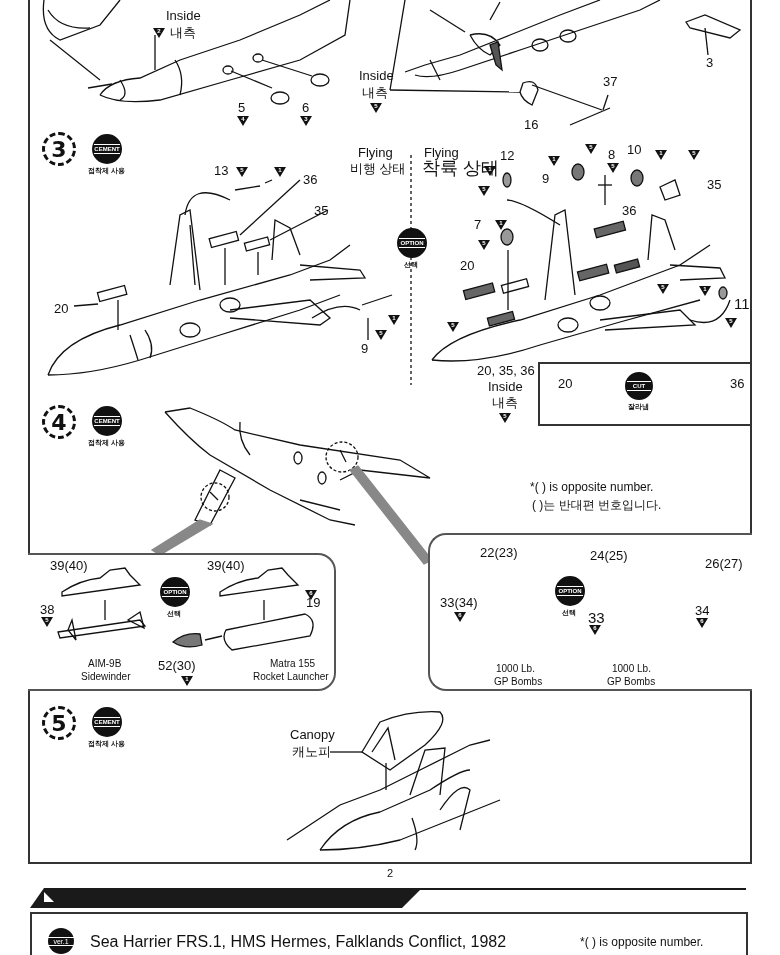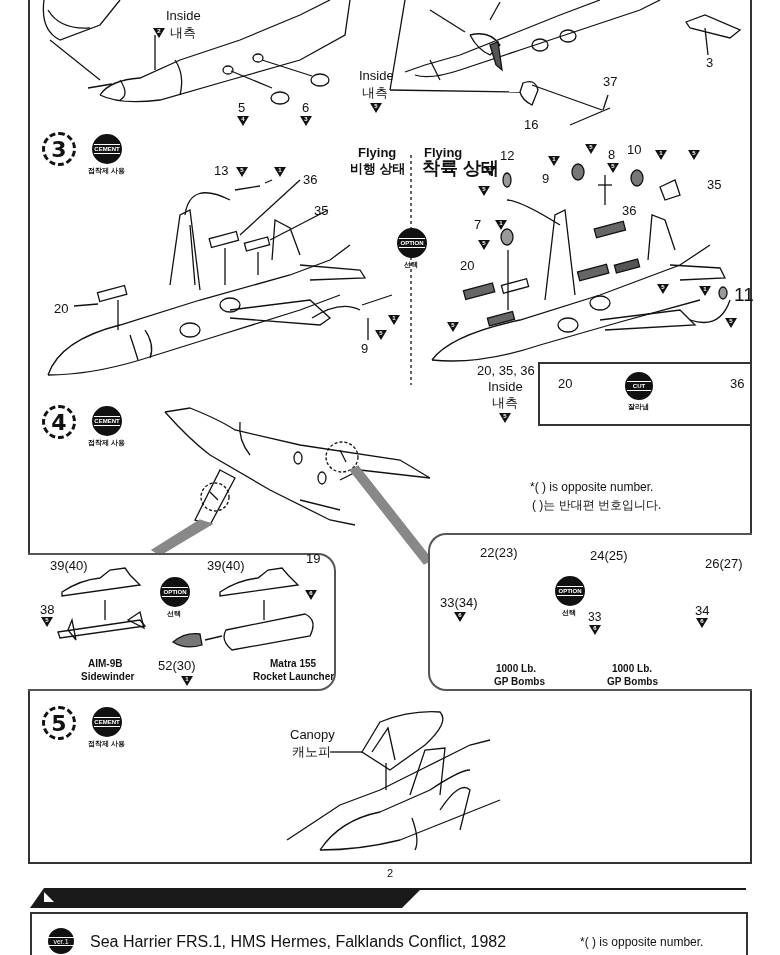--- a/index.html
+++ b/index.html
@@ -1,20 +1,20 @@
 <!DOCTYPE html>
 <html><head>
 <meta charset="utf-8">
 <style>
   html,body{margin:0;padding:0;background:#fff;}
   body{width:780px;height:955px;position:relative;overflow:hidden;font-family:"Liberation Sans","DejaVu Sans",sans-serif;color:#111;}
   .frame{position:absolute;left:28px;top:-2px;width:724px;height:866px;border:2px solid #333;box-sizing:border-box;}
   .lbl{position:absolute;font-size:12px;line-height:13px;color:#111;white-space:nowrap;}
   .lbl.c{text-align:center;}
-  .lbl.b{font-weight:bold;}
+  .lbl.b{font-weight:normal;}
   .step{position:absolute;width:34px;height:34px;border-radius:50%;border:3px dashed #111;box-sizing:border-box;display:flex;align-items:center;justify-content:center;font-weight:bold;font-size:22px;font-family:"DejaVu Sans",sans-serif;}
   .badge{position:absolute;width:30px;height:30px;border-radius:50%;background:#111;color:#fff;display:flex;align-items:center;justify-content:center;font-size:6px;font-weight:bold;box-sizing:border-box;border:2px solid #111;}
   .badge span{background:#111;border-top:1px solid #fff;border-bottom:1px solid #fff;width:100%;text-align:center;padding:1px 0;}
   .badge-sub{position:absolute;font-size:7px;font-weight:bold;white-space:nowrap;}
   .tri{position:absolute;width:0;height:0;border-left:6px solid transparent;border-right:6px solid transparent;border-top:10px solid #111;}
   .tri b{position:absolute;top:-10px;left:-3px;width:6px;font-size:6px;color:#fff;text-align:center;line-height:7px;}
   .subbox{position:absolute;border:2px solid #555;border-radius:18px;box-sizing:border-box;background:#fff;}
   .cutbox{position:absolute;left:538px;top:362px;width:214px;height:64px;border:2px solid #333;box-sizing:border-box;background:#fff;}
   .note{position:absolute;font-size:12px;white-space:nowrap;}
   .sec-bar{position:absolute;left:30px;top:888px;height:20px;width:400px;background:#1a1a1a;color:#fff;font-size:14px;line-height:20px;padding-left:22px;box-sizing:border-box;clip-path:polygon(14px 0,392px 0,372px 100%,0 100%);}
@@ -249,21 +249,21 @@
 <div class="lbl" style="left:707px;top:178px;font-size:13px">35</div>
 <div class="lbl" style="left:622px;top:204px;font-size:13px">36</div>
 <div class="lbl" style="left:474px;top:218px;font-size:13px">7</div>
 <div class="tri" style="left:495px;top:220px">
     <b>1</b>
   </div>
 <div class="tri" style="left:478px;top:240px">
     <b>5</b>
   </div>
 <div class="lbl" style="left:460px;top:259px;font-size:13px">20</div>
-<div class="lbl" style="left:734px;top:288px;font-size:19px">11</div>
+<div class="lbl" style="left:734px;top:297px;font-size:15px">11</div>
 <div class="tri" style="left:699px;top:286px">
     <b>1</b>
   </div>
 <div class="tri" style="left:725px;top:318px">
     <b>5</b>
   </div>
 <div class="tri" style="left:447px;top:322px">
     <b>5</b>
   </div>
 <div class="tri" style="left:657px;top:284px">
@@ -326,21 +326,21 @@
     <polyline points="624,622 624,610 640,606 640,600"></polyline>
     <polyline points="690,626 690,612 670,608 670,600"></polyline>
   </g>
 </svg>
 <div class="lbl" style="left:50px;top:559px;font-size:13px">39(40)</div>
 <div class="lbl" style="left:207px;top:559px;font-size:13px">39(40)</div>
 <div class="lbl" style="left:40px;top:603px;font-size:13px">38</div>
 <div class="tri" style="left:41px;top:617px">
     <b>5</b>
   </div>
-<div class="lbl" style="left:306px;top:552px;font-size:13px">19</div>
+<div class="lbl" style="left:306px;top:596px;font-size:13px">19</div>
 <div class="tri" style="left:305px;top:590px">
     <b>6</b>
   </div>
 <div class="lbl" style="left:158px;top:659px;font-size:13px">52(30)</div>
 <div class="tri" style="left:181px;top:676px">
     <b>1</b>
   </div>
 <div class="badge" style="left:160px;top:577px">
     <span>OPTION</span>
   </div>
@@ -358,21 +358,21 @@
     <b>6</b>
   </div>
 <div class="lbl c b" style="left:496px;top:662px;font-size:10px">1000 Lb.</div>
 <div class="lbl c b" style="left:494px;top:675px;font-size:10px">GP Bombs</div>
 <div class="badge" style="left:555px;top:576px">
     <span>OPTION</span>
   </div>
 <div class="badge-sub" style="left:562px;top:608px">선택</div>
 <div class="lbl" style="left:590px;top:549px;font-size:13px">24(25)</div>
 <div class="lbl" style="left:705px;top:557px;font-size:13px">26(27)</div>
-<div class="lbl" style="left:588px;top:611px;font-size:12px">33</div>
+<div class="lbl" style="left:588px;top:611px;font-size:15px">33</div>
 <div class="tri" style="left:589px;top:625px">
     <b>6</b>
   </div>
 <div class="lbl" style="left:695px;top:604px;font-size:13px">34</div>
 <div class="tri" style="left:696px;top:618px">
     <b>6</b>
   </div>
 <div class="lbl c b" style="left:612px;top:662px;font-size:10px">1000 Lb.</div>
 <div class="lbl c b" style="left:607px;top:675px;font-size:10px">GP Bombs</div>
 

